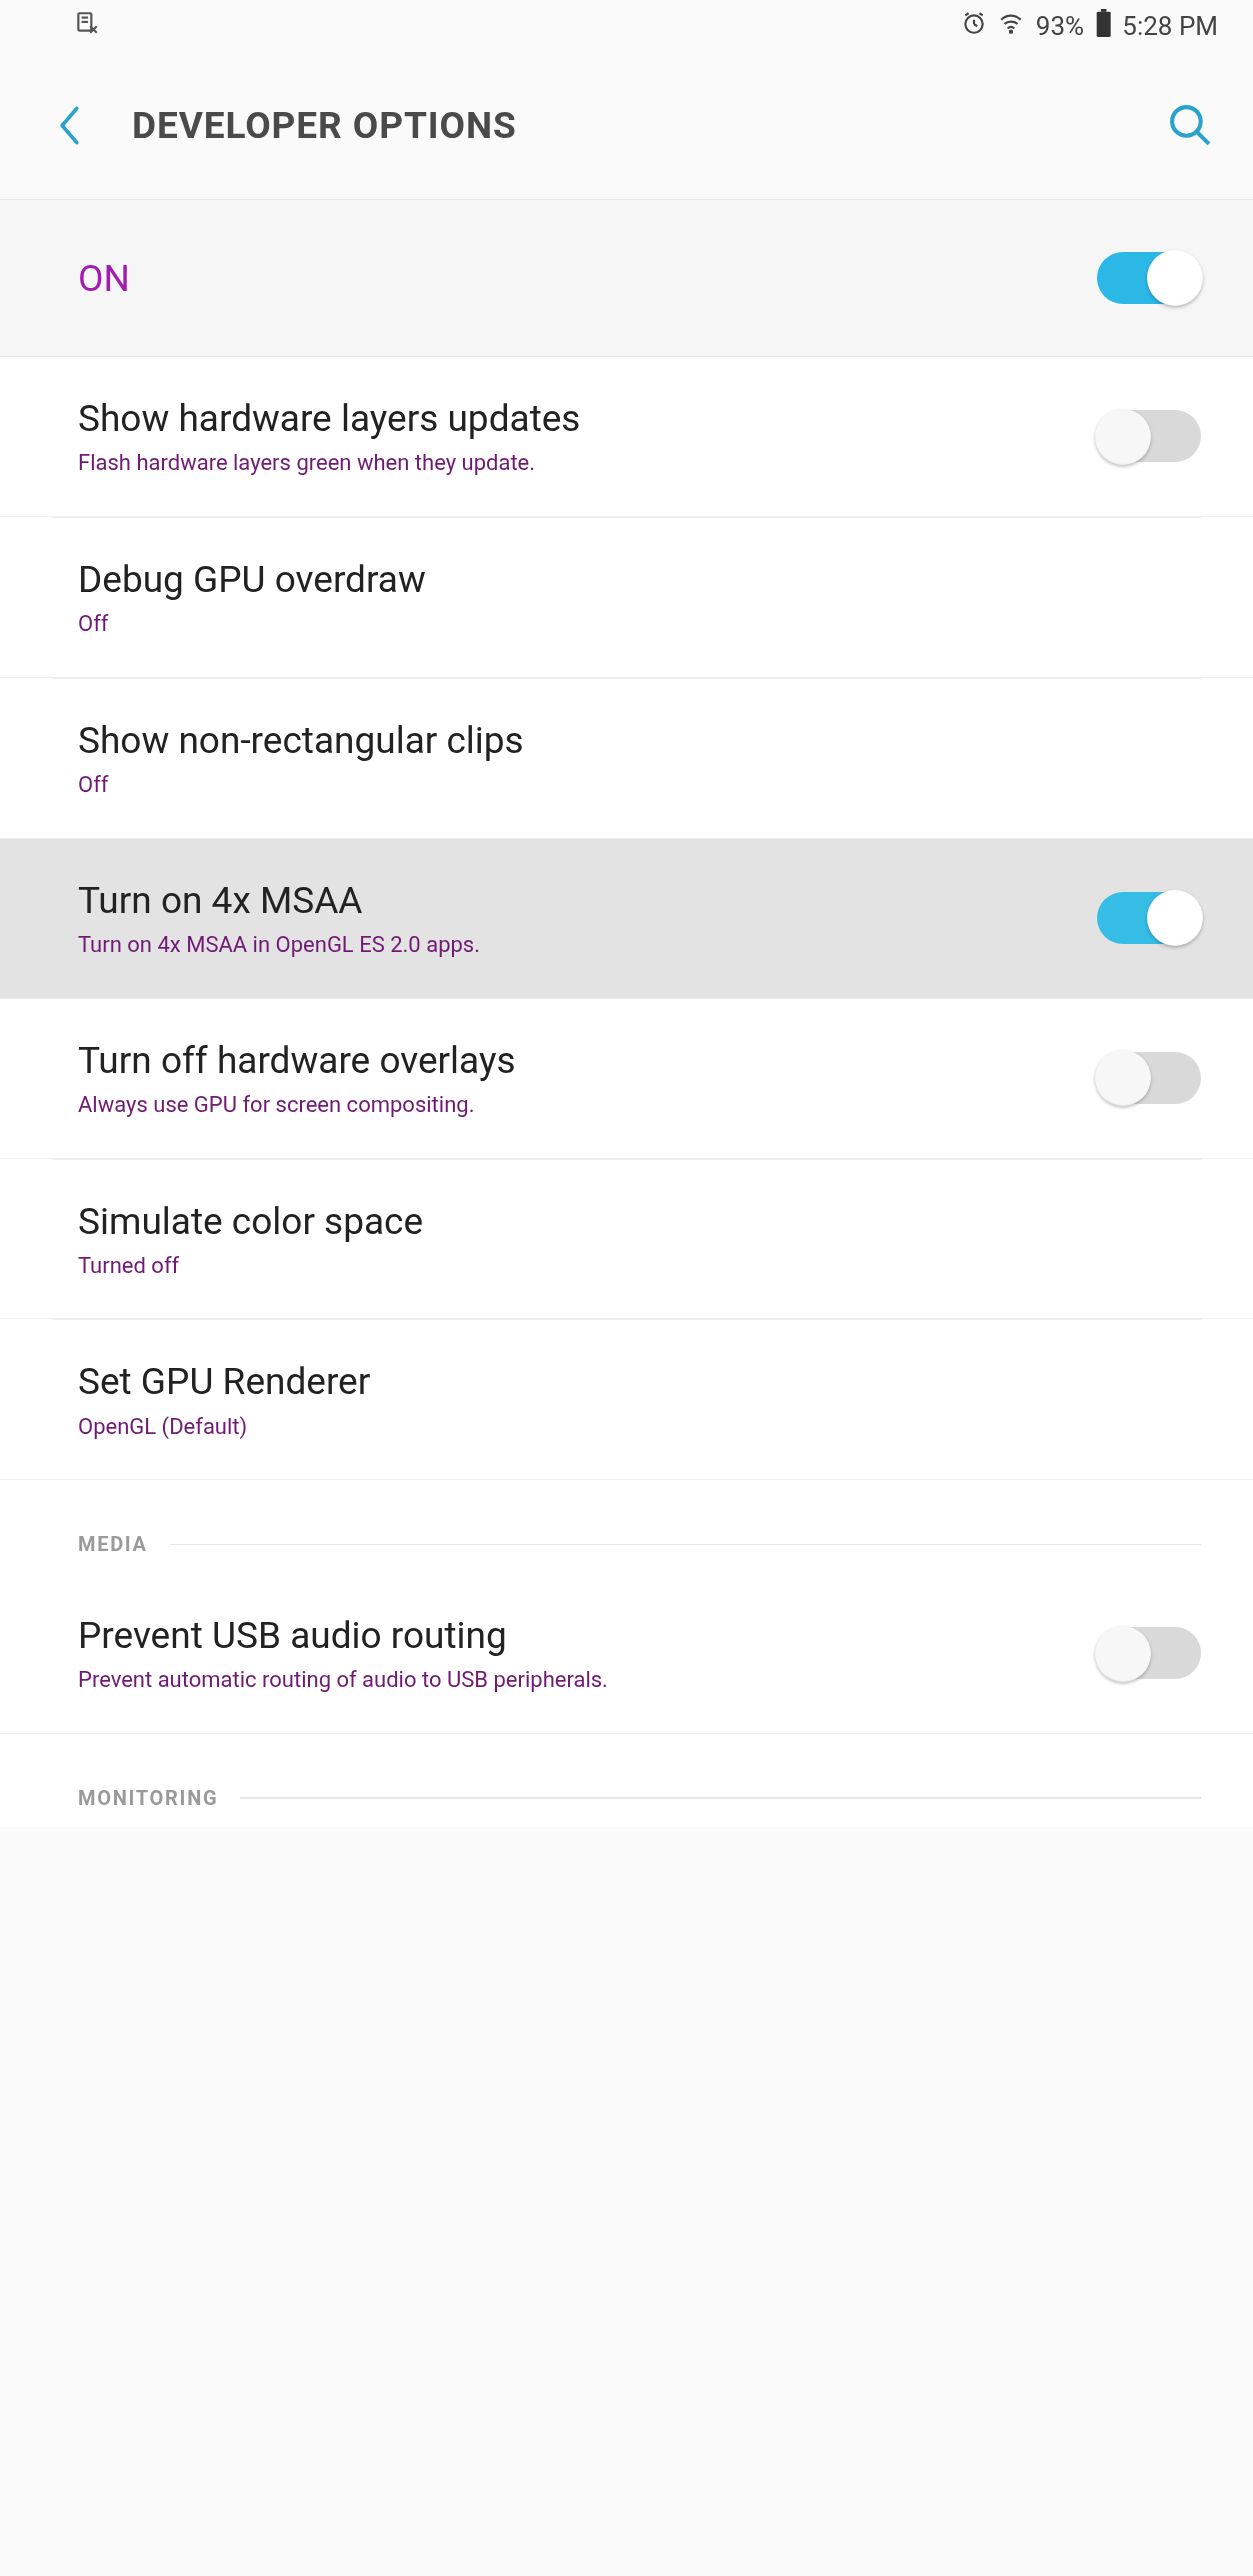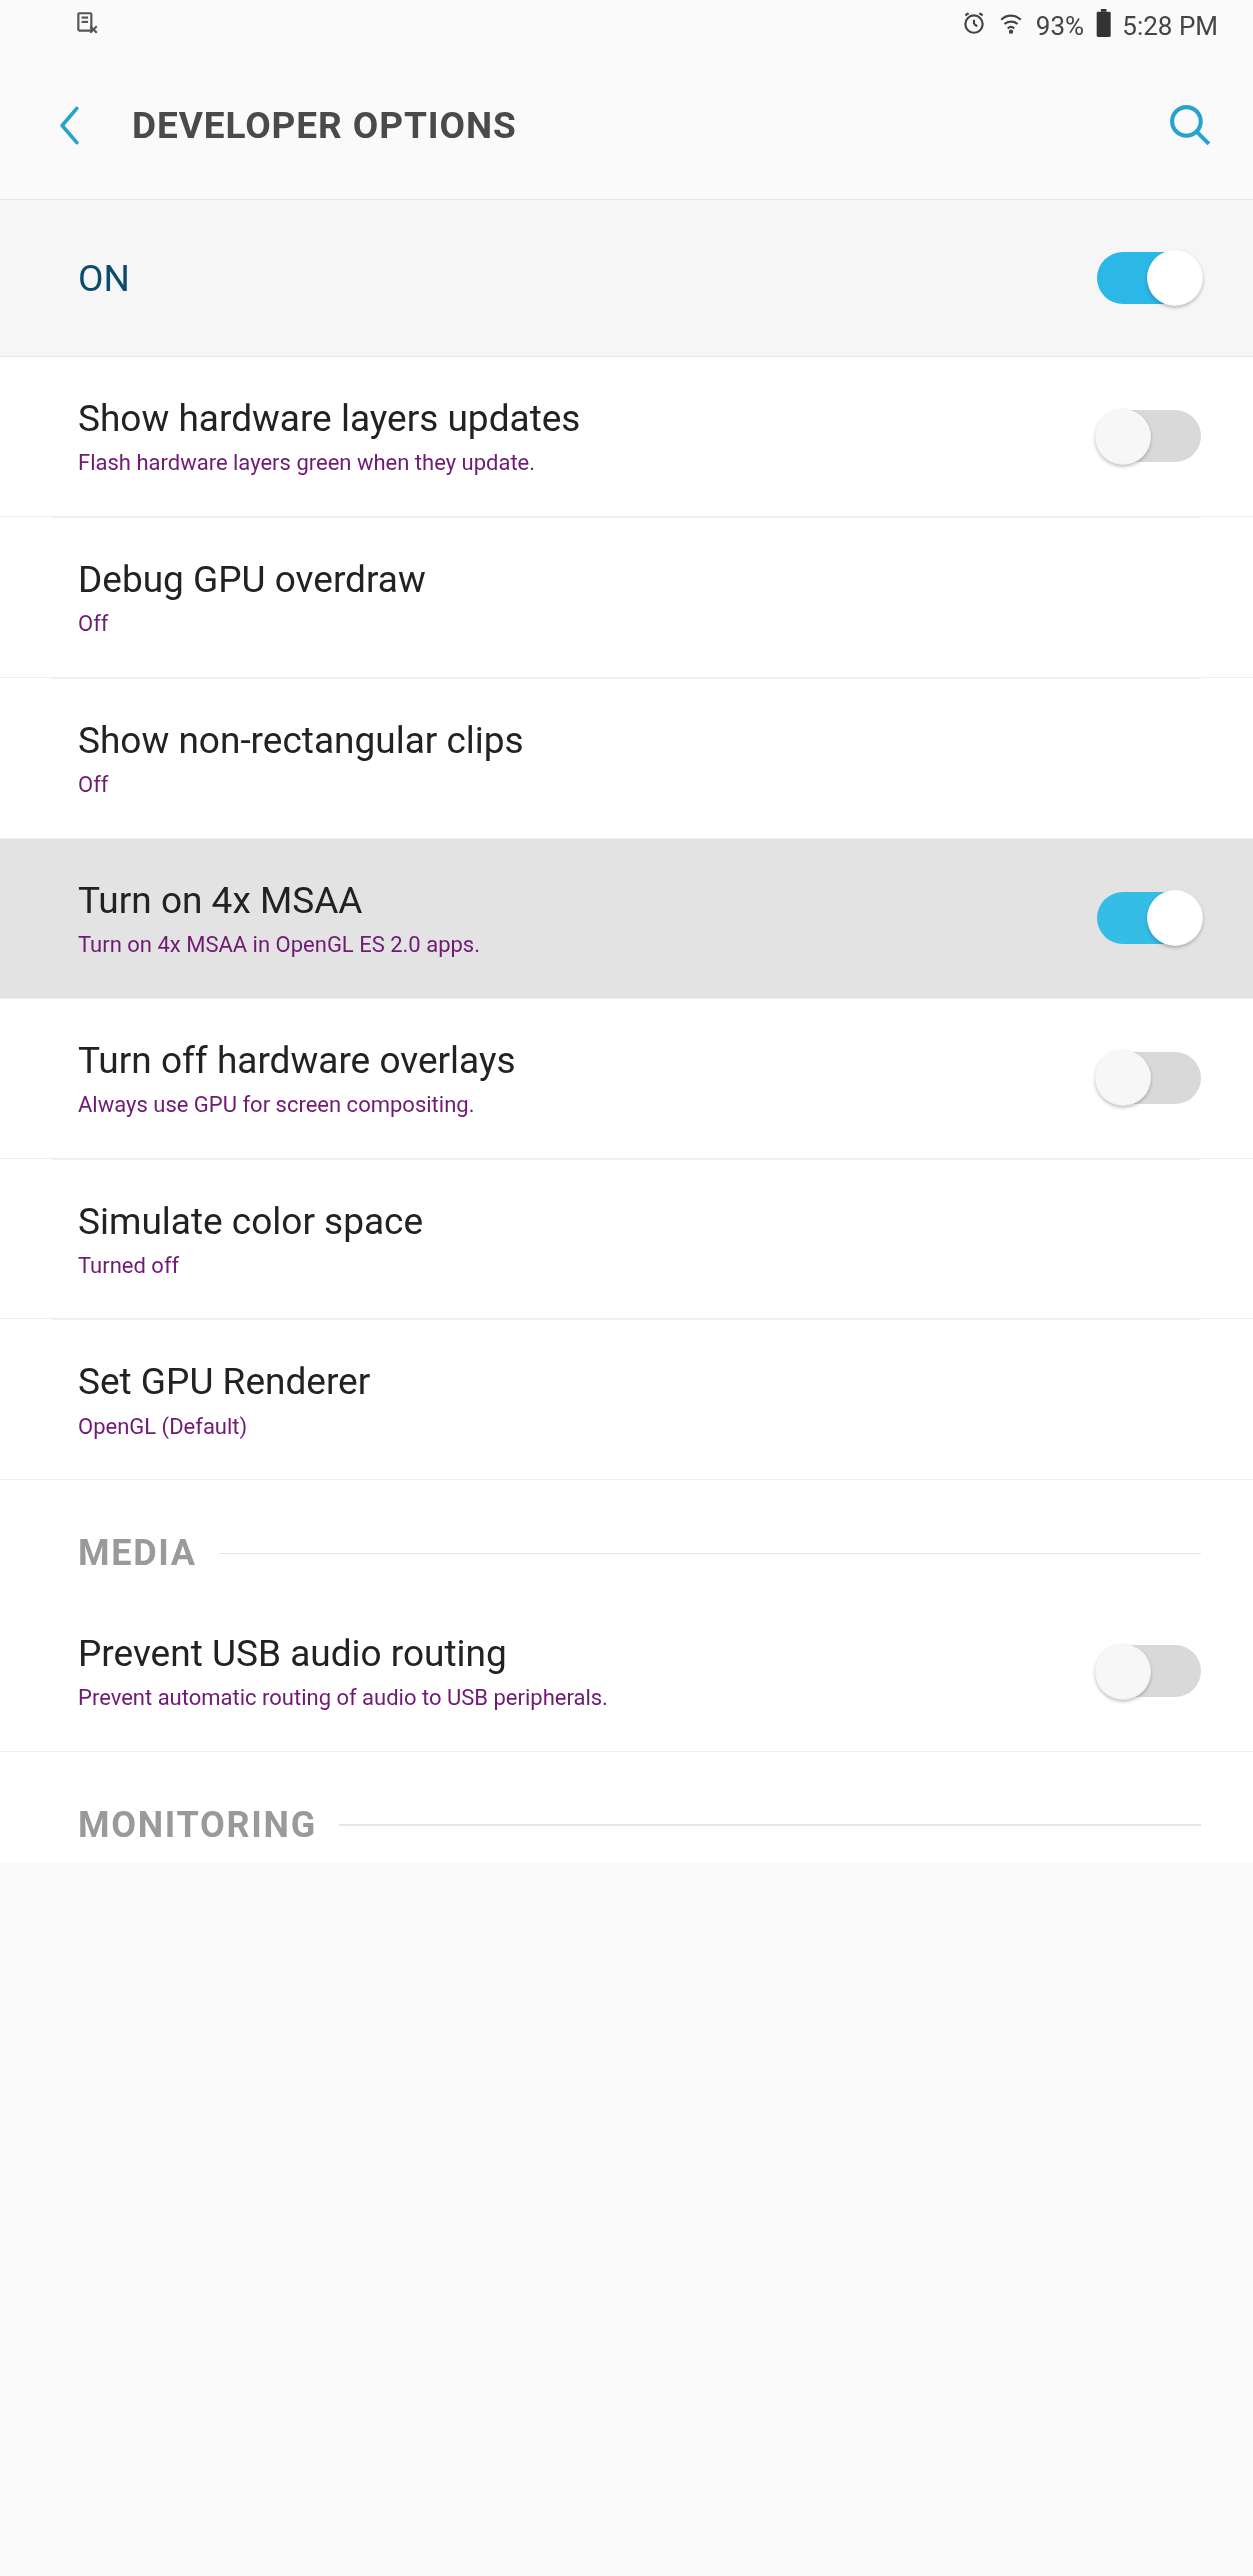--- a/index.html
+++ b/index.html
@@ -5,31 +5,31 @@
   * { margin: 0; padding: 0; box-sizing: border-box; }
   html, body { width: 1253px; height: 2576px; font-family: -apple-system, Roboto, "Segoe UI", sans-serif; background: #fafafa; color: #212121; }
   .status-bar { height: 52px; display: flex; align-items: center; justify-content: space-between; padding: 0 35px 0 74px; font-size: 26px; color: #444; text-align: right; }
   .status-left { display: flex; align-items: center; gap: 8.7px; }
   .status-right { display: flex; align-items: center; gap: 10.4px; }
   .header { height: 148px; display: flex; align-items: center; padding: 0 35px 0 54px; border-bottom: 1.7px solid #e6e6e6; background: #fafafa; }
   .header-back { width: 52px; height: 52px; display: flex; align-items: center; justify-content: flex-start; }
   .header-title { flex: 1; font-size: 37px; font-weight: 700; letter-spacing: 0.9px; color: #4a4a4a; margin-left: 26px; }
   .header-search { width: 56px; height: 56px; display: flex; align-items: center; justify-content: center; }
   .section-master { height: 157px; display: flex; align-items: center; justify-content: space-between; padding: 0 52px 0 78px; border-bottom: 1.7px solid #e6e6e6; background: #f6f6f6; }
-  .section-master .label { font-size: 37px; font-weight: 400; color: #0c4a6e; }
+  .section-master .label { font-size: 37px; font-weight: 400; color: #a21caf; }
   .list { background: #fff; }
   .item { padding: 38px 52px 38px 78px; display: flex; align-items: center; justify-content: space-between; }
   .item:not(:last-child) { border-bottom: 0.9px solid #eee; margin-left: 0; gap: 32px; }
   .list > .item + .item { border-top: none; }
   .item.highlight { background: #e3e3e3; }
   .item-text { flex: 1; padding-right: 35px; }
   .item-title { font-size: 37px; color: #222; line-height: 1.3; }
   .item-sub { font-size: 22px; color: #701a75; margin-top: 5.2px; line-height: 1.35; }
   .section-header { display: flex; align-items: center; padding: 52px 52px 17.4px 78px; }
-  .section-header .label { font-size: 36px; font-weight: 700; letter-spacing: 1.7px; color: #9a9a9a; margin-right: 22px; }
+  .section-header .label { font-size: 20px; font-weight: 700; letter-spacing: 1.7px; color: #9a9a9a; margin-right: 22px; }
   .section-header .line { flex: 1; height: 1.7px; background: #e6e6e6; }
   
   .toggle { width: 104px; height: 52px; border-radius: 35px; position: relative; flex-shrink: 0; }
   .toggle .knob { position: absolute; top: -1.7px; width: 56px; height: 56px; border-radius: 50%; background: #fff; box-shadow: 0 1.7px 3.5px rgba(0,0,0,0.25), inset 0 -0.9px 1.7px rgba(0,0,0,0.05); }
   .toggle.on { background: #35bde6; }
   .toggle.on .knob { right: -1.7px; }
   .toggle.off { background: #d9d9d9; }
   .toggle.off .knob { left: -1.7px; background: #f7f7f7; }
   .toggle.master.on { background: #2bb8e6; }
   .toggle.master.on .knob { background: #fff; }

